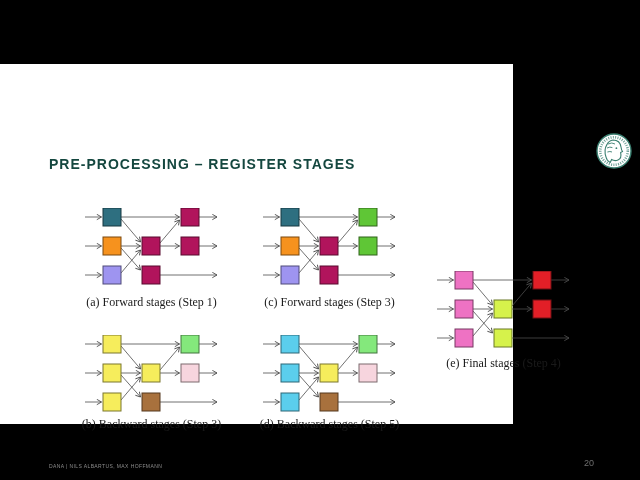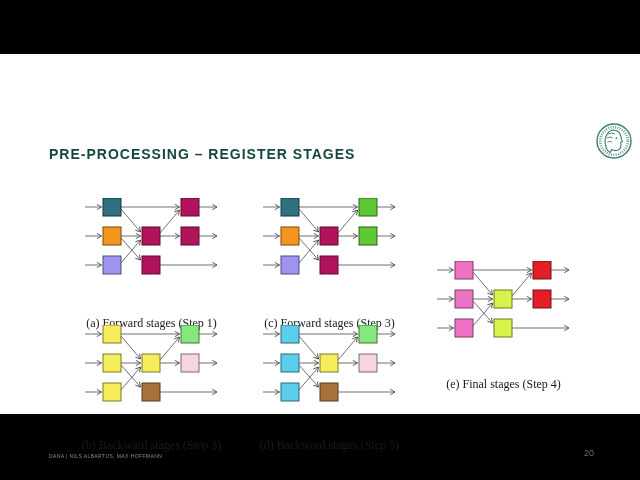--- a/index.html
+++ b/index.html
@@ -1,22 +1,22 @@
 <!DOCTYPE html>
 <html><head>
 <meta charset="utf-8">
 <style>
   html,body{margin:0;padding:0;}
   body{width:640px;height:480px;position:relative;font-family:"Liberation Sans",sans-serif;overflow:hidden;}
   #frame{position:absolute;inset:0;background:#000;}
-  #slide{position:absolute;left:0;top:54px;width:640px;height:360px;background:#fff;}
+  #slide{position:absolute;left:0;top:64px;width:513px;height:360px;background:#fff;}
   #title{position:absolute;left:49px;top:92px;font-size:14px;font-weight:700;letter-spacing:1px;color:#14473F;white-space:nowrap;}
   #logo{position:absolute;left:593px;top:66px;width:42px;height:42px;}
   .diagram{position:absolute;}
-  .caption{position:absolute;width:190px;text-align:center;font-family:"Liberation Serif",serif;font-size:12px;color:#1a1a1a;white-space:nowrap;margin-top:31px;}
+  .caption{position:absolute;width:190px;text-align:center;font-family:"Liberation Serif",serif;font-size:12px;color:#1a1a1a;white-space:nowrap;}
   #footer{position:absolute;left:49px;top:399px;font-size:5px;letter-spacing:0.4px;color:#8c8c8c;white-space:nowrap;}
   #pagenum{position:absolute;left:574px;top:394px;width:20px;text-align:right;font-size:9px;color:#6e6e6e;}
 </style>
 </head>
 <body>
 
 <div id="frame">
   <div id="slide">
 
     <div id="title">PRE-PROCESSING – REGISTER STAGES</div>

